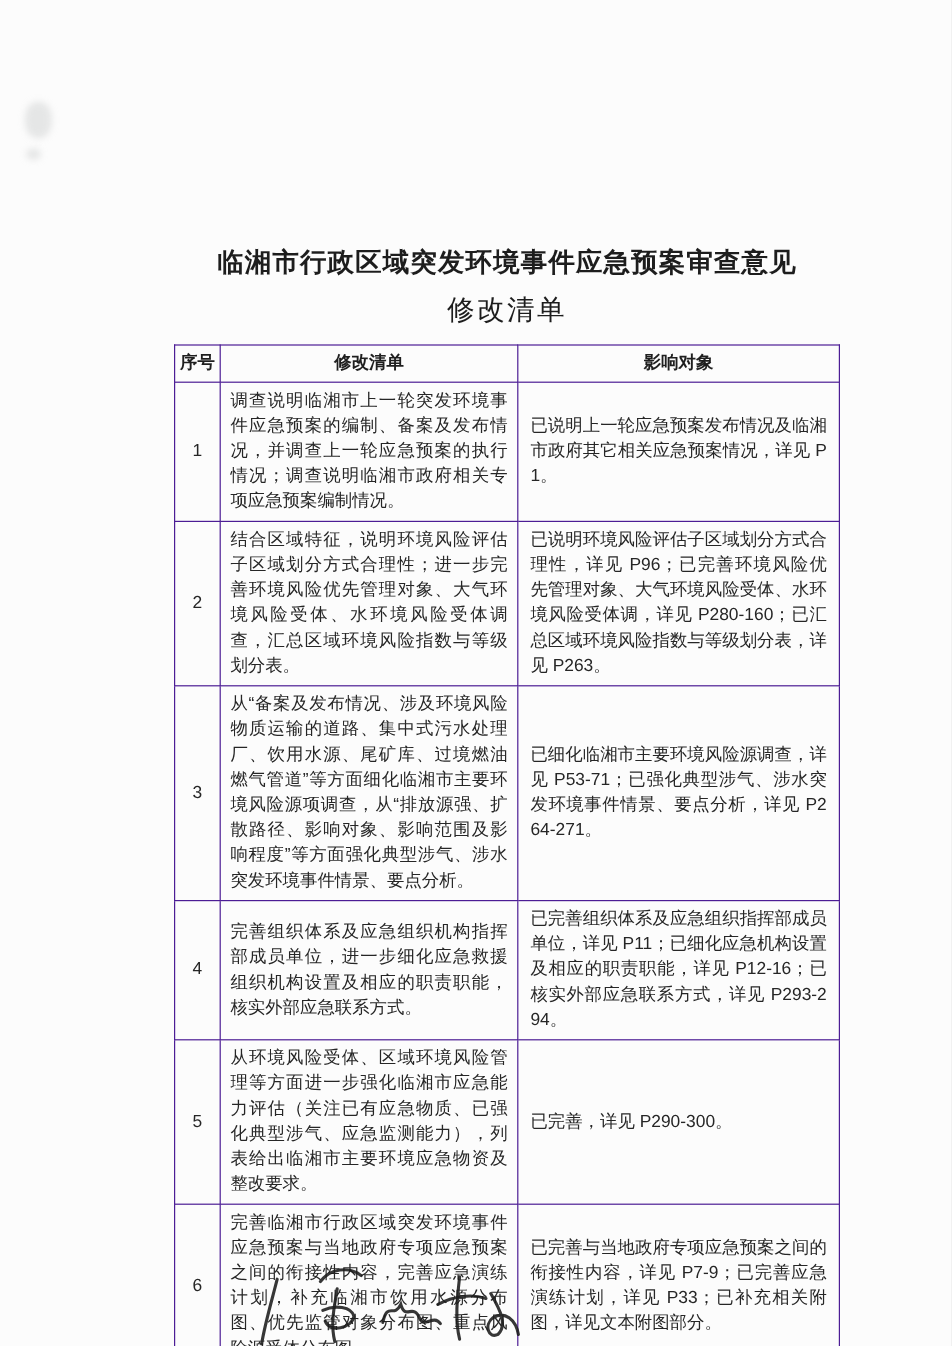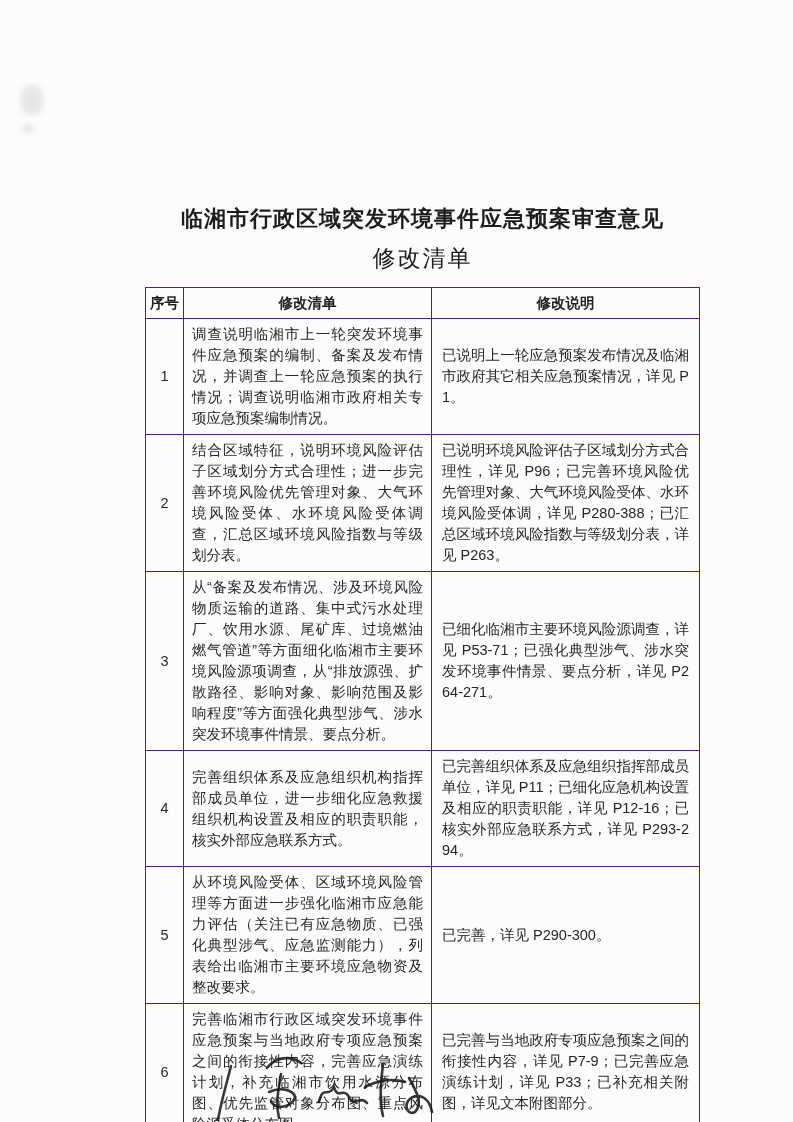--- a/index.html
+++ b/index.html
@@ -119,33 +119,33 @@
   <table class="review-table">
     <colgroup>
       <col style="width:38px">
       <col style="width:248px">
       <col style="width:268px">
     </colgroup>
     <thead>
       <tr>
         <th>序号</th>
         <th>修改清单</th>
-        <th>修改说明</th>
+        <th>影响对象</th>
       </tr>
     </thead>
     <tbody>
         <tr>
           <td>1</td>
           <td>调查说明临湘市上一轮突发环境事件应急预案的编制、备案及发布情况，并调查上一轮应急预案的执行情况；调查说明临湘市政府相关专项应急预案编制情况。</td>
           <td>已说明上一轮应急预案发布情况及临湘市政府其它相关应急预案情况，详见 P1。</td>
         </tr>
         <tr>
           <td>2</td>
           <td>结合区域特征，说明环境风险评估子区域划分方式合理性；进一步完善环境风险优先管理对象、大气环境风险受体、水环境风险受体调查，汇总区域环境风险指数与等级划分表。</td>
-          <td>已说明环境风险评估子区域划分方式合理性，详见 P96；已完善环境风险优先管理对象、大气环境风险受体、水环境风险受体调，详见 P280-388；已汇总区域环境风险指数与等级划分表，详见 P263。</td>
+          <td>已说明环境风险评估子区域划分方式合理性，详见 P96；已完善环境风险优先管理对象、大气环境风险受体、水环境风险受体调，详见 P280-160；已汇总区域环境风险指数与等级划分表，详见 P263。</td>
         </tr>
         <tr>
           <td>3</td>
           <td>从“备案及发布情况、涉及环境风险物质运输的道路、集中式污水处理厂、饮用水源、尾矿库、过境燃油燃气管道”等方面细化临湘市主要环境风险源项调查，从“排放源强、扩散路径、影响对象、影响范围及影响程度”等方面强化典型涉气、涉水突发环境事件情景、要点分析。</td>
           <td>已细化临湘市主要环境风险源调查，详见 P53-71；已强化典型涉气、涉水突发环境事件情景、要点分析，详见 P264-271。</td>
         </tr>
         <tr>
           <td>4</td>
           <td>完善组织体系及应急组织机构指挥部成员单位，进一步细化应急救援组织机构设置及相应的职责职能，核实外部应急联系方式。</td>
           <td>已完善组织体系及应急组织指挥部成员单位，详见 P11；已细化应急机构设置及相应的职责职能，详见 P12-16；已核实外部应急联系方式，详见 P293-294。</td>

